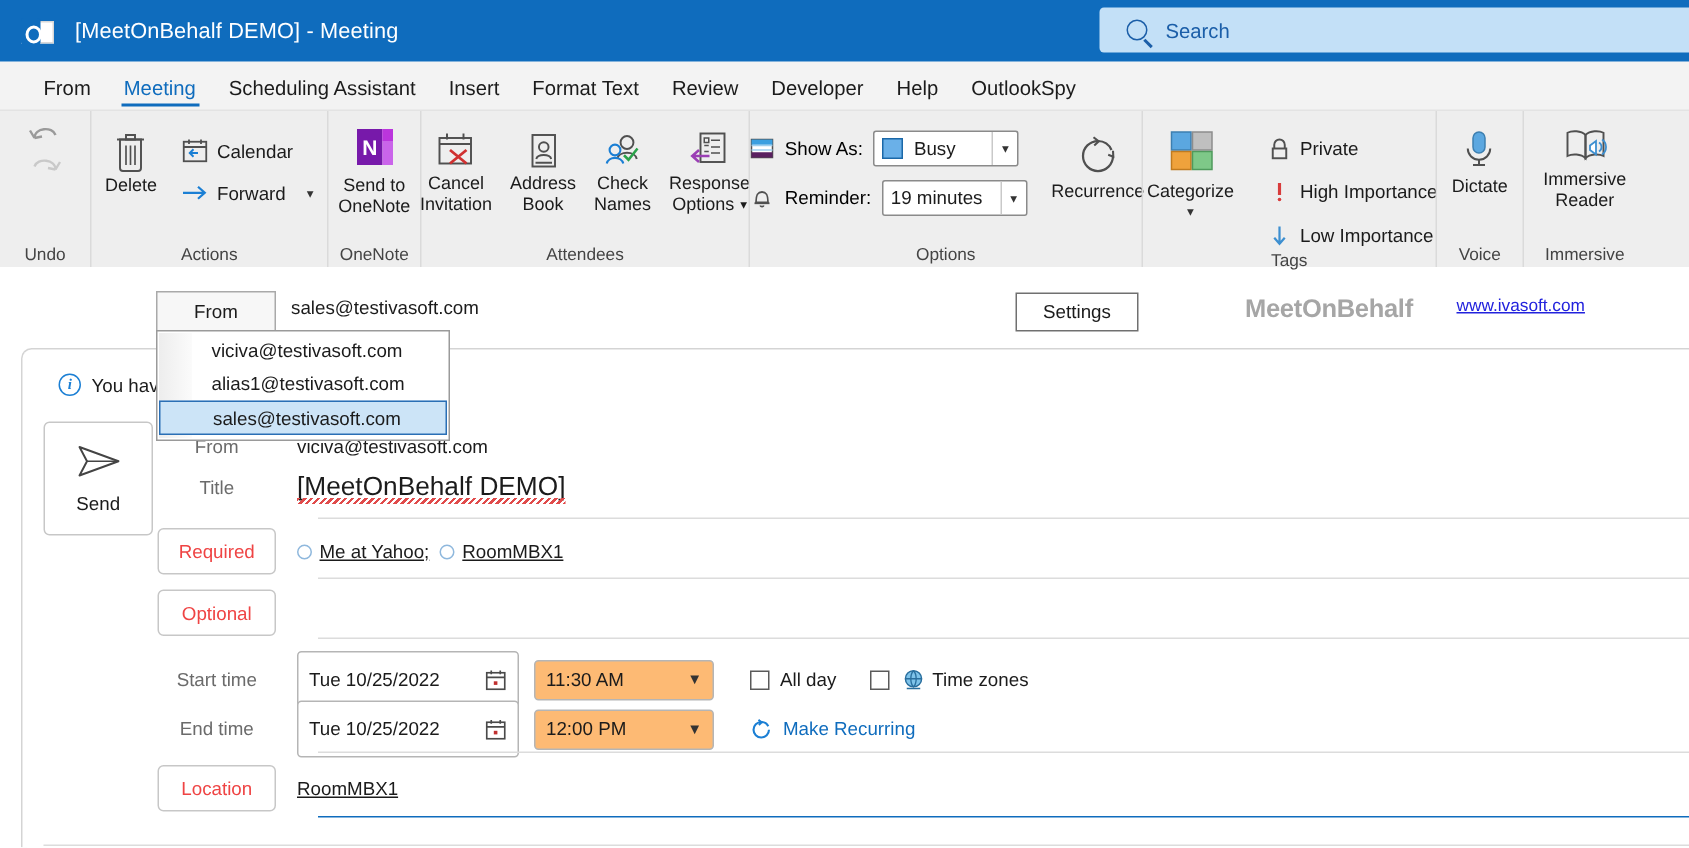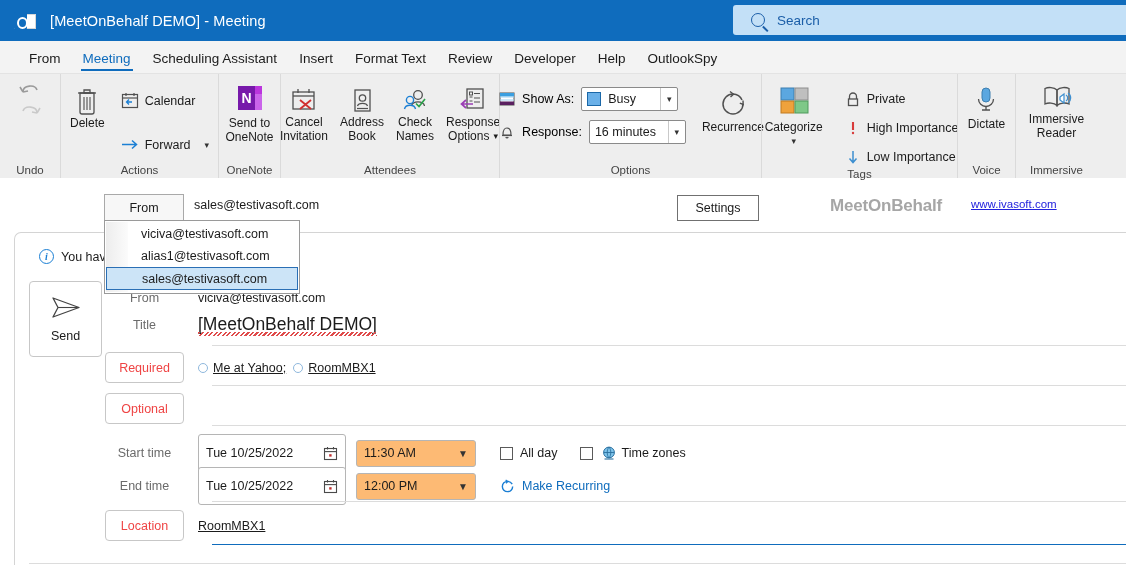--- a/index.html
+++ b/index.html
@@ -305,21 +305,21 @@
     <div class="rgroup-body">
       <div class="rbtn" style="padding-top:8px;">
         <svg class="ico" width="26" height="30" viewBox="0 0 26 30">
           <path d="M6 7 h14 v19 a2 2 0 0 1 -2 2 h-10 a2 2 0 0 1 -2 -2 z" fill="none" stroke="#505050" stroke-width="1.3"></path>
           <path d="M4 7 h18" stroke="#505050" stroke-width="1.3"></path>
           <path d="M10 4 h6 v3 h-6 z" fill="none" stroke="#505050" stroke-width="1.3"></path>
           <path d="M10 11 v13 M13 11 v13 M16 11 v13" stroke="#505050" stroke-width="1.1"></path>
         </svg>
         <span>Delete</span>
       </div>
-      <div style="display:flex;flex-direction:column;gap:22px;padding-top:11px;padding-left:4px;">
+      <div style="display:flex;flex-direction:column;gap:6px;padding-top:11px;padding-left:4px;">
         <div class="rbtn-sm">
           <svg class="ico" width="18" height="17" viewBox="0 0 18 17">
             <rect x="1.5" y="2.5" width="15" height="13" fill="none" stroke="#505050" stroke-width="1.2"></rect>
             <path d="M1.5 6 h15" stroke="#505050" stroke-width="1.2"></path>
             <path d="M5 1 v3 M13 1 v3" stroke="#505050" stroke-width="1.2"></path>
             <path d="M11 10 h-5 M8 7.5 L5.5 10 L8 12.5" stroke="#1b7fd4" stroke-width="1.3" fill="none"></path>
           </svg>
           <span>Calendar</span>
         </div>
         <div class="rbtn-sm">
@@ -417,23 +417,23 @@
             <span class="cval">Busy</span>
             <span class="carrow">▾</span>
           </span>
         </div>
         <div style="display:flex;align-items:center;gap:7px;">
           <svg class="ico" width="16" height="16" viewBox="0 0 16 16">
             <path d="M4 11 C4 6, 5 4, 8 4 C11 4, 12 6, 12 11 z" fill="none" stroke="#505050" stroke-width="1.2"></path>
             <path d="M3 11.5 h10" stroke="#505050" stroke-width="1.2"></path>
             <path d="M6.8 13 a1.3 1.3 0 0 0 2.4 0" fill="none" stroke="#505050" stroke-width="1.2"></path>
           </svg>
-          <span style="font-size:12.5px;">Response:</span>
+          <span style="font-size:12.5px;">Reminder:</span>
           <span class="combo" style="width:97px;">
-            <span class="cval">16 minutes</span>
+            <span class="cval">19 minutes</span>
             <span class="carrow">▾</span>
           </span>
         </div>
       </div>
       <div class="rbtn" style="padding-top:2px;padding-left:16px;">
         <svg class="ico" width="34" height="31" viewBox="0 0 34 31">
           <path d="M27 15 A10 10 0 1 1 17 5" fill="none" stroke="#505050" stroke-width="1.5"></path>
           <path d="M17 5 A10 10 0 0 1 26 11" fill="none" stroke="#505050" stroke-width="1.5"></path>
           <path d="M14 2.5 L17.5 5.2 L14.5 8" stroke="#505050" stroke-width="1.4" fill="none"></path>
           <path d="M27 11.5 L27.2 15.5 L23.8 14.2" stroke="#505050" stroke-width="1.4" fill="none"></path>

